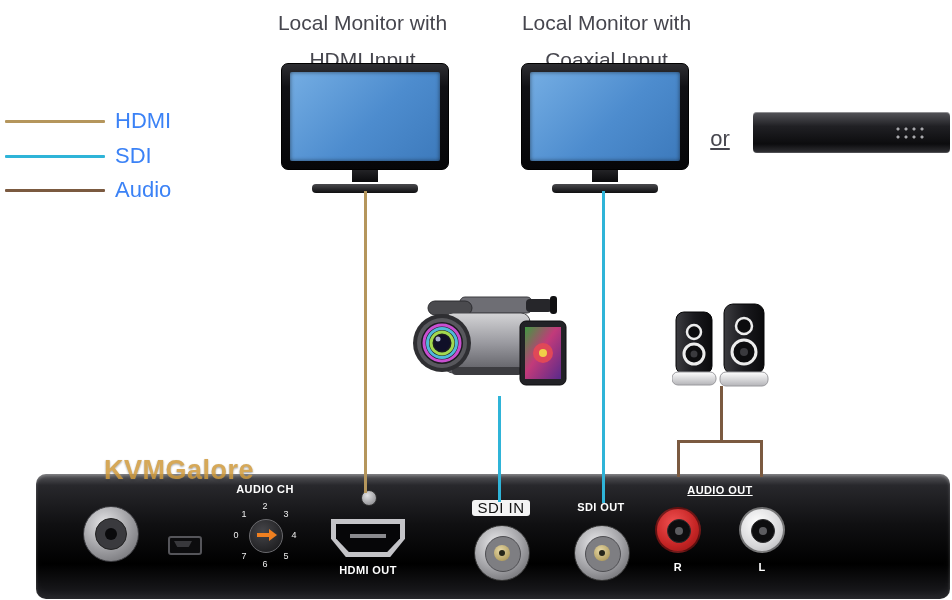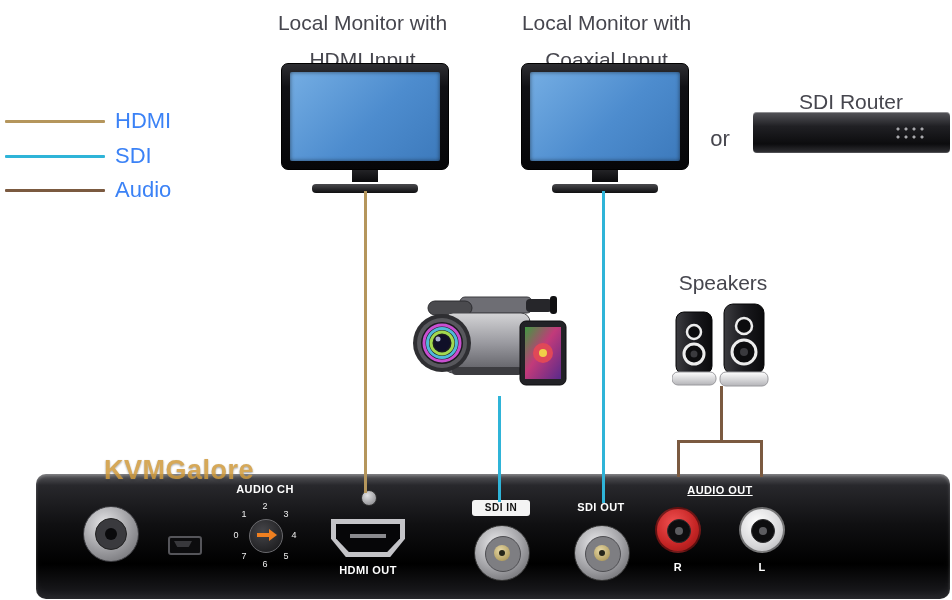--- a/index.html
+++ b/index.html
@@ -59,21 +59,21 @@
   .screw{position:absolute;left:325px;top:16px;width:14px;height:14px;border-radius:50%;
          background:radial-gradient(circle at 38% 32%,#e2e2e4,#7e7e82);border:1px solid #333;}
 
   .hdmi-port{position:absolute;left:295px;top:45px;width:74px;height:38px;background:#c4c4c8;
              clip-path:polygon(0 0,100% 0,100% 52%,80% 100%,20% 100%,0 52%);}
   .hdmi-inner{position:absolute;left:5px;top:5px;width:64px;height:28px;background:#060608;
               clip-path:polygon(0 0,100% 0,100% 52%,80% 100%,20% 100%,0 52%);}
   .hdmi-tongue{position:absolute;left:14px;top:10px;width:36px;height:4px;background:#8a8a8e;}
 
   .sdi-plate{position:absolute;left:436px;top:26px;width:58px;height:16px;border-radius:3px;background:#f4f4f4;
-             color:#111;font-weight:bold;font-size:10px;line-height:16px;text-align:center;letter-spacing:.5px;}
+             color:#111;font-weight:normal;font-size:15px;line-height:16px;text-align:center;letter-spacing:.5px;}
 
   .bnc{position:absolute;width:54px;height:54px;border-radius:50%;border:1px solid #333;
        background:radial-gradient(circle at 40% 34%,#ececee,#a2a2a6 52%,#58585c);}
   .bnc-mid{position:absolute;left:10px;top:10px;width:34px;height:34px;border-radius:50%;background:#7e7e82;border:1px solid #4e4e52;}
   .bnc-pin{position:absolute;left:8px;top:8px;width:16px;height:16px;border-radius:50%;
            background:radial-gradient(circle at 40% 34%,#e6d8a6,#a08a48);}
   .bnc-hole{position:absolute;left:5px;top:5px;width:6px;height:6px;border-radius:50%;background:#26261a;}
 
   .rca{position:absolute;width:46px;height:46px;border-radius:50%;border:2px solid rgba(0,0,0,.45);box-sizing:border-box;}
   .rca.red{background:radial-gradient(circle at 40% 34%,#f05050,#c42424 60%,#8e1414);}
@@ -84,23 +84,21 @@
   .watermark{position:absolute;left:104px;top:455px;z-index:4;font-size:27px;font-weight:bold;letter-spacing:.5px;
              color:#cf9a3c;opacity:.85;text-shadow:0 0 2px rgba(255,255,255,.45),0 1px 2px rgba(0,0,0,.5);}
 </style>
 </head>
 <body>
 
 <div class="canvas">
 
   <div class="big-label" style="left:255px;top:4px;width:215px;">Local Monitor with HDMI Input</div>
   <div class="big-label" style="left:499px;top:4px;width:215px;">Local Monitor with Coaxial Input</div>
-  <div class="big-label" style="left:776px;top:83px;width:150px;">SDI Router</div>
-  <div class="big-label" style="left:700px;top:120px;width:40px;font-size:22px;">or</div>
-  <div class="big-label" style="left:663px;top:264px;width:120px;">Speakers</div>
+  <div class="big-label" style="left:700px;top:120px;width:40px;font-size:22px;text-decoration:underline;">or</div>
 
   <div>
     <div class="legend-row" style="top:107px;">
       <span class="legend-line" style="background: rgb(181, 150, 92);"></span>
       <span class="legend-label">HDMI</span>
     </div>
     <div class="legend-row" style="top:142px;">
       <span class="legend-line" style="background: rgb(47, 180, 216);"></span>
       <span class="legend-label">SDI</span>
     </div>

